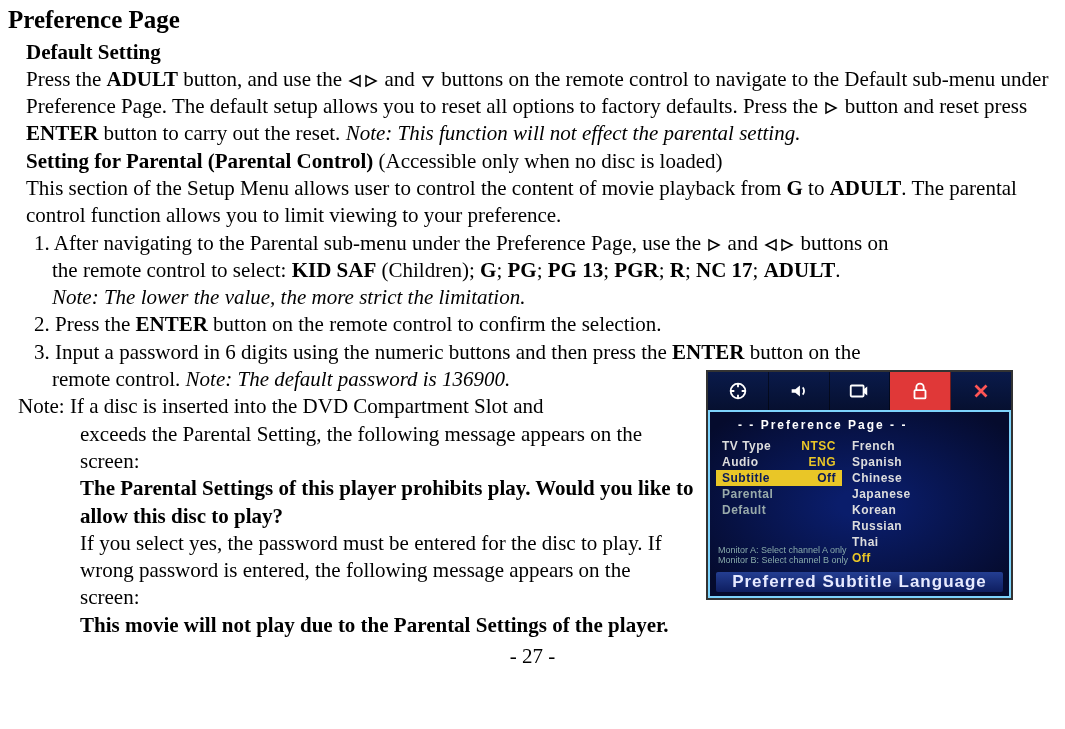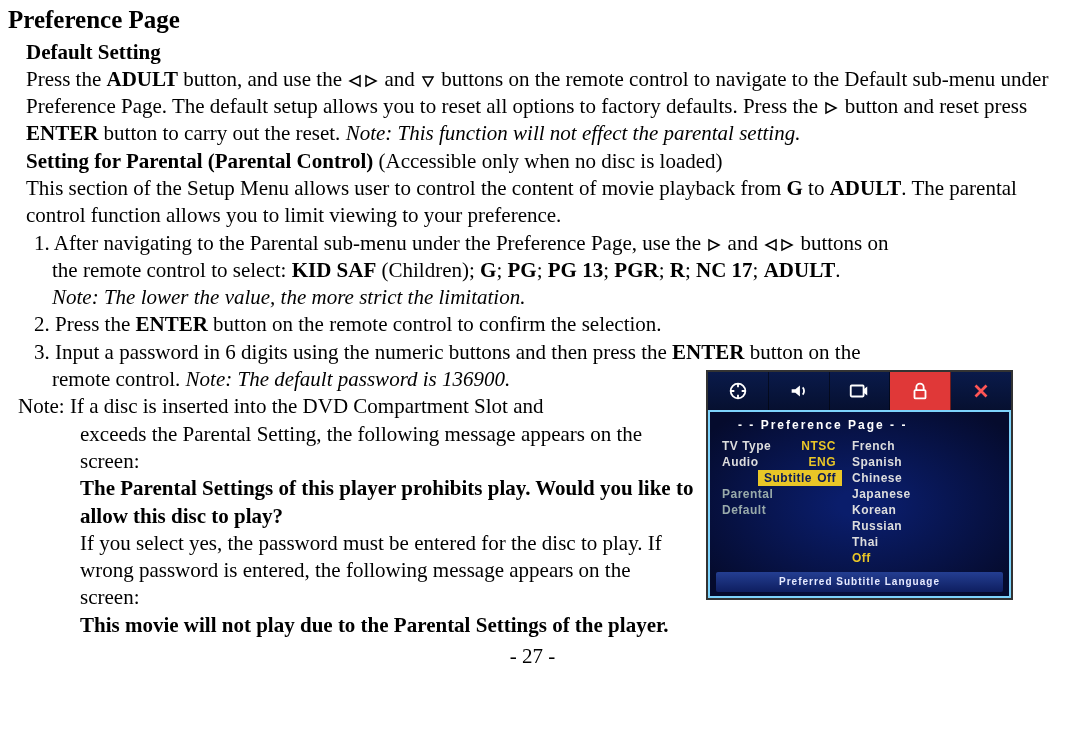--- a/index.html
+++ b/index.html
@@ -112,41 +112,40 @@
     white-space: nowrap;
   }
   .osd-row .val {
     float: right;
     color: #e9c627;
     font-weight: bold;
   }
   .osd-row.hl {
     background: #e9c627;
     color: #0b1a58;
-    margin-left: 42px;
   }
   .osd-row.hl .val { color: #0b1a58; }
   .osd-row.grey { color: #9aa; }
   .osd-row.off { color: #e9c627; }
   .osd-note {
     position: absolute;
     left: 8px; right: 8px; bottom: 30px;
     font-size: 9px;
     color: #8aa;
     line-height: 1.1;
   }
   .osd-bottom {
     position: absolute;
     left: 6px; right: 6px; bottom: 4px;
     height: 20px;
     line-height: 20px;
     background: linear-gradient(#243e92,#0e1e60);
     text-align: center;
     color: #e7eaff;
-    font-size: 10px;
+    font-size: 17px;
     font-weight: bold;
     letter-spacing: 1px;
     border-radius: 2px;
   }
   .text-flow { }
 </style>
 </head>
 <body>
 
 <div class="title">Preference Page</div>
@@ -240,20 +239,24 @@
           <div class="osd-row ">French</div>
           <div class="osd-row ">Spanish</div>
           <div class="osd-row ">Chinese</div>
           <div class="osd-row ">Japanese</div>
           <div class="osd-row ">Korean</div>
           <div class="osd-row ">Russian</div>
           <div class="osd-row ">Thai</div>
           <div class="osd-row off">Off</div>
         </div>
     </div>
+    <div class="osd-note">
+      <div>Monitor A: Select channel A only</div>
+      <div>Monitor B: Select channel B only</div>
+    </div>
     <div class="osd-bottom">Preferred Subtitle Language</div>
   </div>
 </div>
 
 <div class="list-body">
   <span>remote control. </span><span class="italic">Note: The default password is 136900.</span>
 </div>
 
 <div class="note-line">Note: If a disc is inserted into the DVD Compartment Slot and</div>
 <div class="note-body">exceeds the Parental Setting, the following message appears on the screen:</div>

